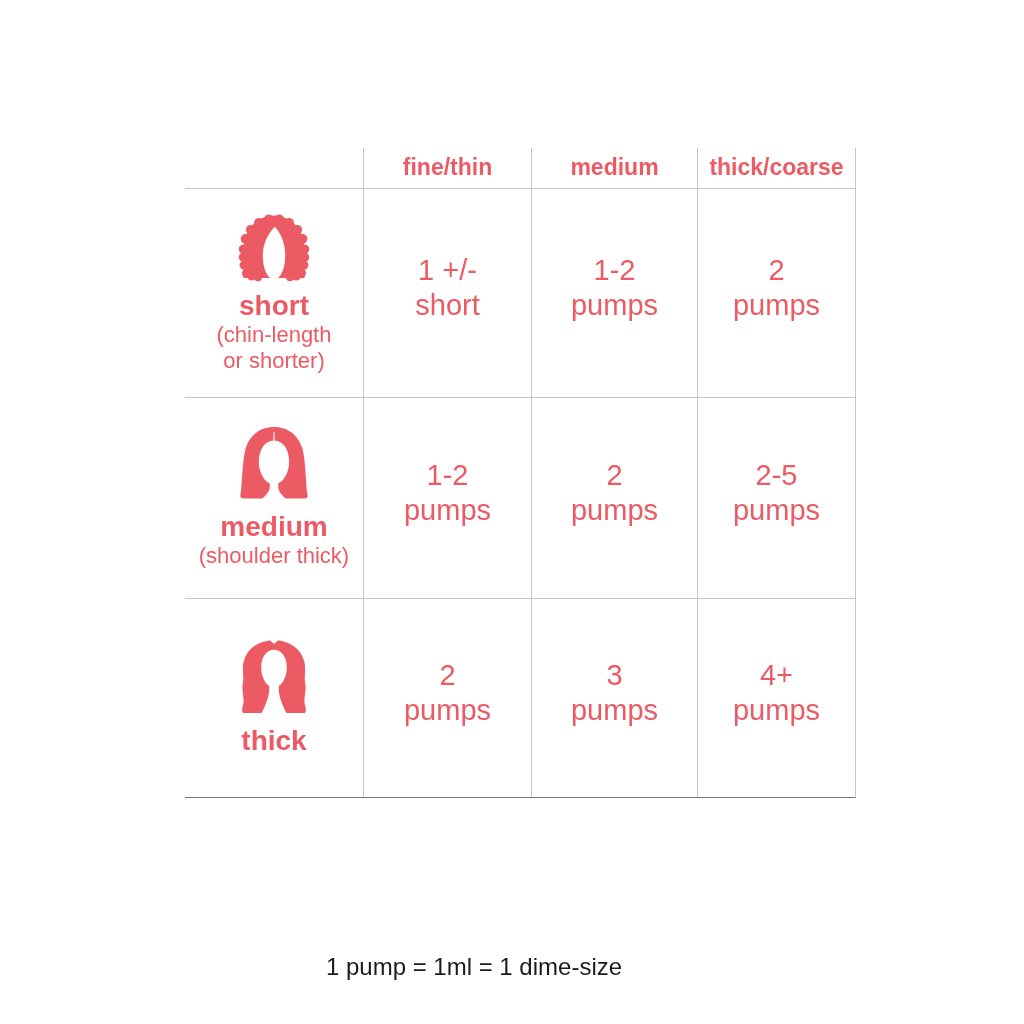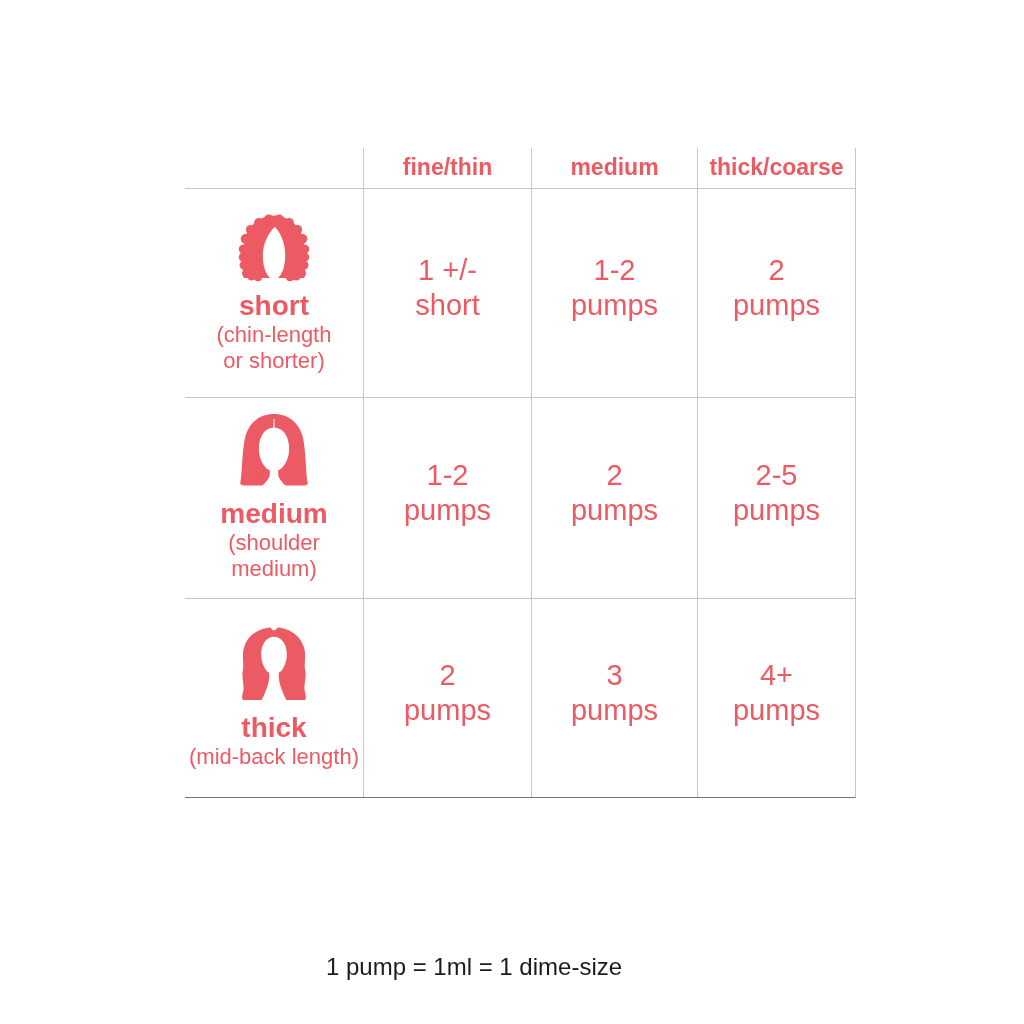--- a/index.html
+++ b/index.html
@@ -104,21 +104,21 @@
   <div class="cell label-cell bt">
     <span class="icon" style="color:#ec5a63;">
       <svg width="84" height="86" viewBox="0 0 100 100" fill="currentColor" aria-hidden="true">
         <path d="M14,91 Q9,91 10,87 C12,78 12,48 16,32 C22,13 36,6 50,6 C64,6 78,13 84,32 C88,48 88,78 90,87 Q91,91 86,91 Z"></path>
         <path fill="#ffffff" d="M50,22 C61,22 68,33 68,47 C68,60 62,70 55,73 L55,77 C55,82 59,87 65,92 L35,92 C41,87 45,82 45,77 L45,73 C38,70 32,60 32,47 C32,33 39,22 50,22 Z"></path>
         <path fill="#ffffff" d="M49.3,24 L49.4,12 L50.6,12 L50.7,24 Q50,25.5 49.3,24 Z"></path>
       </svg>
     </span>
     <span class="label-name">medium</span>
     <span class="label-sub">
-      <span>(shoulder medium)</span>
+      <span>(shoulder thick)</span>
     </span>
   </div>
   <div class="cell val bl bt">
     <span>1-2</span>
     <span>pumps</span>
   </div>
   <div class="cell val bl bt">
     <span>2</span>
     <span>pumps</span>
   </div>
@@ -129,23 +129,20 @@
 
   <div class="cell label-cell bt">
     <span class="icon" style="color:#ec5a63;">
       <svg width="80" height="88" viewBox="0 0 100 100" fill="currentColor" aria-hidden="true">
         <path d="M13,95 C9,95 10,90 11,86 C14,78 9,68 11,58 C13,50 9,38 13,28 C17,14 32,4 50,4 C68,4 83,14 87,28 C91,38 87,50 89,58 C91,68 86,78 89,86 C90,90 91,95 87,95 Z"></path>
         <path fill="#ffffff" d="M50,16 C60,16 66,26 66,38 C66,50 60,59 56,61 L56,66 C56,72 59,83 66,96 L34,96 C41,83 44,72 44,66 L44,61 C40,59 34,50 34,38 C34,26 40,16 50,16 Z"></path>
         <path fill="#ffffff" d="M44,2 L56,2 Q50,14 44,2 Z"></path>
       </svg>
     </span>
     <span class="label-name">thick</span>
-    <span class="label-sub">
-      <span>(mid-back length)</span>
-    </span>
   </div>
   <div class="cell val bl bt">
     <span>2</span>
     <span>pumps</span>
   </div>
   <div class="cell val bl bt">
     <span>3</span>
     <span>pumps</span>
   </div>
   <div class="cell val bl bt">

